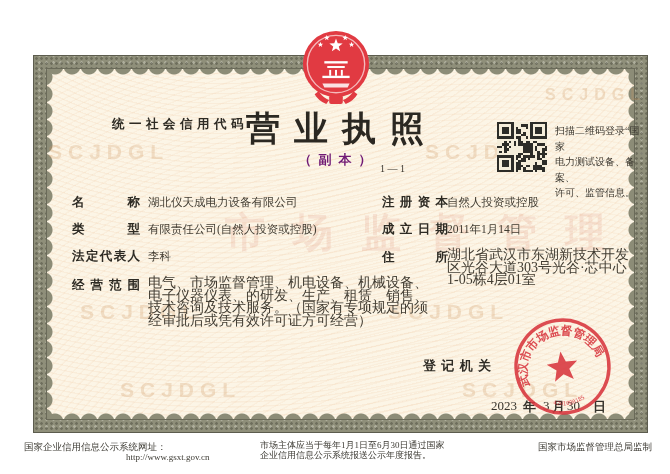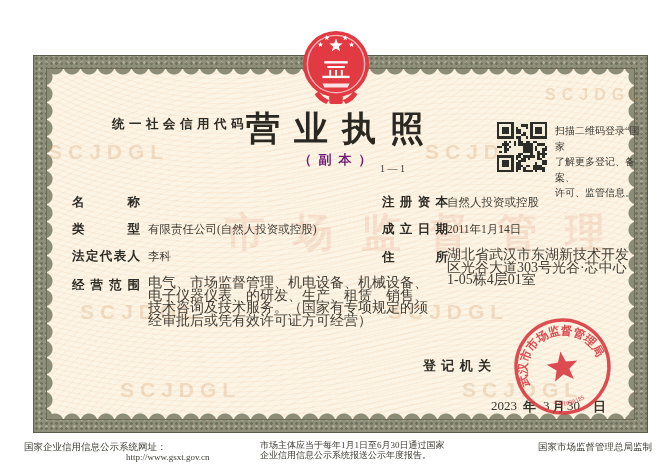--- a/index.html
+++ b/index.html
@@ -139,25 +139,26 @@
     </g>
     <g fill="#2c2c28">
       <rect x="2" y="2" width="3" height="3"></rect>
         <rect x="16" y="2" width="3" height="3"></rect>
         <rect x="2" y="16" width="3" height="3"></rect>
       <path id="qr-mods" d="M10 1h1v1h-1zM11 1h1v1h-1zM12 1h1v1h-1zM8 2h1v1h-1zM12 2h1v1h-1zM8 3h1v1h-1zM9 3h1v1h-1zM8 4h1v1h-1zM9 4h1v1h-1zM11 4h1v1h-1zM10 5h1v1h-1zM11 5h1v1h-1zM8 6h1v1h-1zM9 6h1v1h-1zM12 6h1v1h-1zM9 7h1v1h-1zM3 8h1v1h-1zM5 8h1v1h-1zM7 8h1v1h-1zM9 8h1v1h-1zM10 8h1v1h-1zM12 8h1v1h-1zM13 8h1v1h-1zM15 8h1v1h-1zM16 8h1v1h-1zM2 9h1v1h-1zM3 9h1v1h-1zM4 9h1v1h-1zM7 9h1v1h-1zM9 9h1v1h-1zM10 9h1v1h-1zM11 9h1v1h-1zM12 9h1v1h-1zM13 9h1v1h-1zM14 9h1v1h-1zM17 9h1v1h-1zM18 9h1v1h-1zM19 9h1v1h-1zM0 10h1v1h-1zM1 10h1v1h-1zM3 10h1v1h-1zM5 10h1v1h-1zM11 10h1v1h-1zM12 10h1v1h-1zM13 10h1v1h-1zM14 10h1v1h-1zM16 10h1v1h-1zM20 10h1v1h-1zM3 11h1v1h-1zM4 11h1v1h-1zM11 11h1v1h-1zM12 11h1v1h-1zM13 11h1v1h-1zM14 11h1v1h-1zM16 11h1v1h-1zM19 11h1v1h-1zM20 11h1v1h-1zM1 12h1v1h-1zM3 12h1v1h-1zM11 12h1v1h-1zM12 12h1v1h-1zM13 12h1v1h-1zM14 12h1v1h-1zM17 12h1v1h-1zM19 12h1v1h-1zM9 13h1v1h-1zM10 13h1v1h-1zM14 13h1v1h-1zM17 13h1v1h-1zM18 13h1v1h-1zM19 13h1v1h-1zM20 13h1v1h-1zM8 14h1v1h-1zM9 14h1v1h-1zM11 14h1v1h-1zM12 14h1v1h-1zM13 14h1v1h-1zM14 14h1v1h-1zM15 14h1v1h-1zM17 14h1v1h-1zM19 14h1v1h-1zM8 15h1v1h-1zM10 15h1v1h-1zM11 15h1v1h-1zM13 15h1v1h-1zM17 15h1v1h-1zM18 15h1v1h-1zM9 16h1v1h-1zM10 16h1v1h-1zM11 16h1v1h-1zM19 16h1v1h-1zM20 16h1v1h-1zM8 17h1v1h-1zM9 17h1v1h-1zM16 17h1v1h-1zM19 17h1v1h-1zM20 17h1v1h-1zM8 18h1v1h-1zM9 18h1v1h-1zM10 18h1v1h-1zM12 18h1v1h-1zM13 18h1v1h-1zM15 18h1v1h-1zM16 18h1v1h-1zM17 18h1v1h-1zM18 18h1v1h-1zM8 19h1v1h-1zM9 19h1v1h-1zM11 19h1v1h-1zM15 19h1v1h-1zM16 19h1v1h-1zM17 19h1v1h-1zM18 19h1v1h-1zM19 19h1v1h-1zM8 20h1v1h-1zM11 20h1v1h-1zM12 20h1v1h-1zM13 20h1v1h-1zM14 20h1v1h-1zM16 20h1v1h-1zM19 20h1v1h-1z"></path>
     </g>
   </svg>
   <div class="qr-caption">
     <div>扫描二维码登录“国家</div>
-    <div>了解更多登记、备案、</div>
+    <div>电力测试设备、备案、</div>
     <div>许可、监管信息。</div>
   </div>
 
   <div class="flabel" style="left:72px;top:194px">名称</div>
+  <div class="fval" style="left:148px;top:195px">湖北仪天成电力设备有限公司</div>
 
   <div class="flabel" style="left:72px;top:221px">类型</div>
   <div class="fval" style="left:148px;top:222px">有限责任公司(自然人投资或控股)</div>
 
   <div class="flabel" style="left:72px;top:248px">法定代表人</div>
   <div class="fval" style="left:148px;top:249px">李科</div>
 
   <div class="flabel" style="left:72px;top:277px">经营范围</div>
   <div class="fval fval-wrap" style="left:148px;top:277px;width:288px">电气、市场监督管理、机电设备、机械设备、电子仪器仪表、的研发、生产、租赁、销售、技术咨询及技术服务。（国家有专项规定的须经审批后或凭有效许可证方可经营）</div>
 

